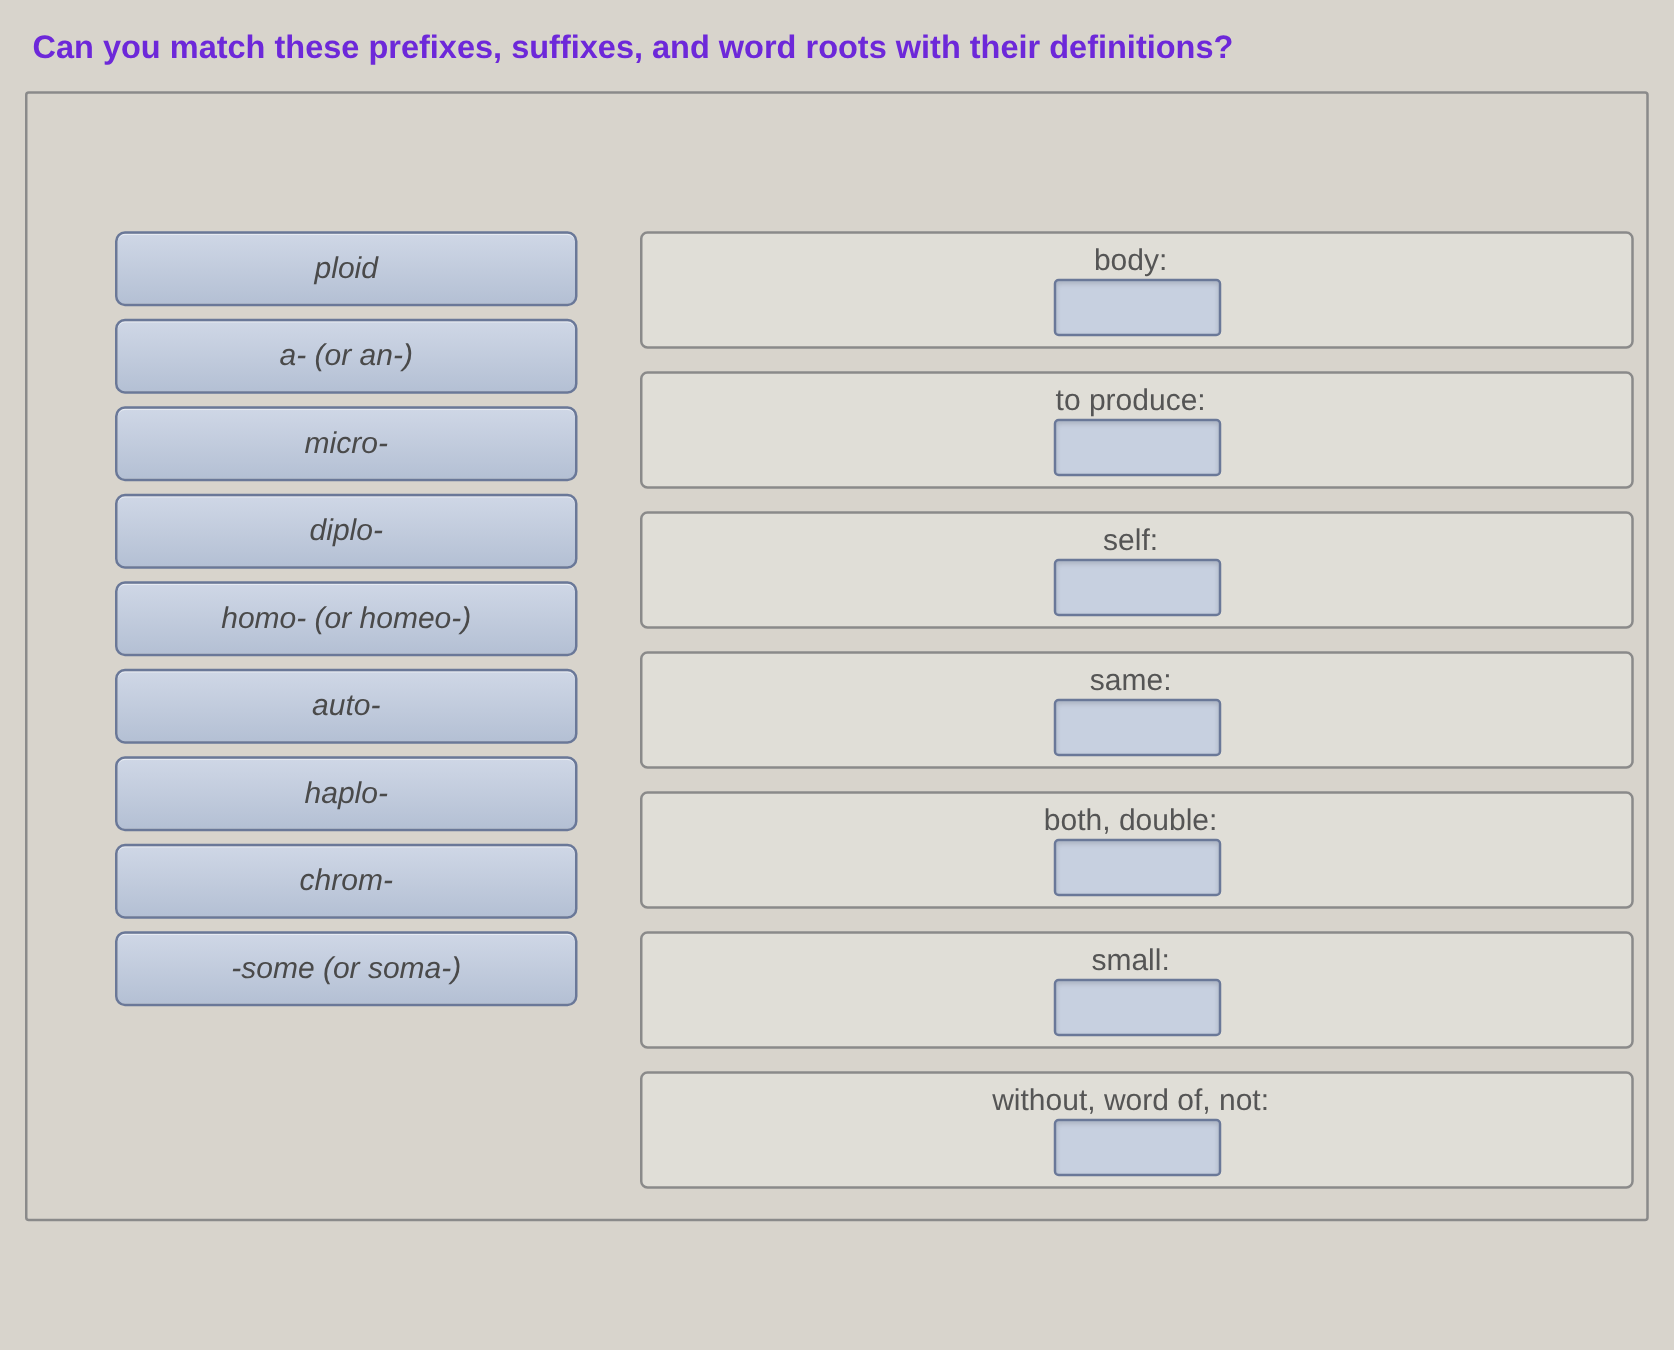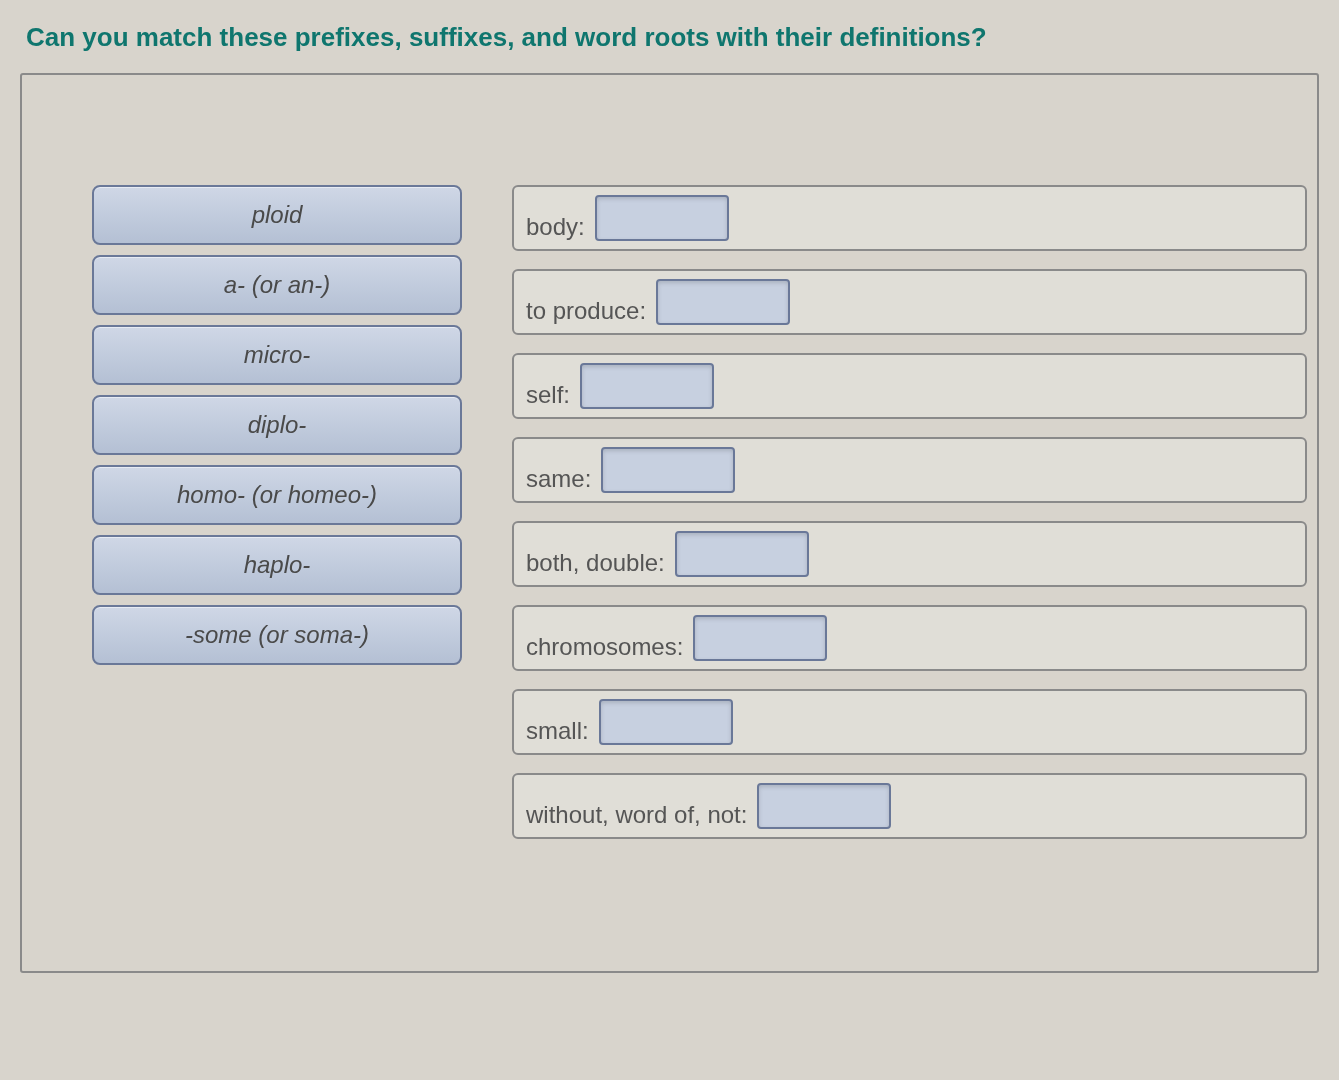--- a/index.html
+++ b/index.html
@@ -12,21 +12,21 @@
     color: #4a4a4a;
     overflow: hidden;
   }
   .page {
     padding: 14px 20px 20px 20px;
     box-sizing: border-box;
   }
   .question-title {
     font-size: 26px;
     font-weight: bold;
-    color: #0f766e;
+    color: #6d28d9;
     margin: 8px 0 20px 6px;
   }
   .frame {
     border: 2px solid #8a8a8a;
     border-radius: 3px;
     padding: 110px 10px 24px 70px;
     min-height: 900px;
     box-sizing: border-box;
     position: relative;
   }
@@ -60,24 +60,25 @@
     flex: 1;
     display: flex;
     flex-direction: column;
     gap: 18px;
   }
   .def-row {
     border: 2px solid #8a8a8a;
     border-radius: 6px;
     background: rgba(230,228,222,0.6);
     display: flex;
-    align-items: flex-end;
+    align-items: center;
     padding: 8px 12px;
     min-height: 54px;
     box-sizing: border-box;
+    flex-direction: column;
   }
   .def-label {
     font-size: 24px;
     color: #555;
     margin-right: 10px;
     white-space: nowrap;
   }
   .dropzone {
     width: 130px;
     height: 42px;
@@ -95,21 +96,23 @@
 
   <div class="frame">
     <div class="columns">
 
       <div class="terms-col">
         <div class="term-tile">ploid</div>
         <div class="term-tile">a- (or an-)</div>
         <div class="term-tile">micro-</div>
         <div class="term-tile">diplo-</div>
         <div class="term-tile">homo- (or homeo-)</div>
+        <div class="term-tile">auto-</div>
         <div class="term-tile">haplo-</div>
+        <div class="term-tile">chrom-</div>
         <div class="term-tile">-some (or soma-)</div>
       </div>
 
       <div class="defs-col">
         <div class="def-row">
           <span class="def-label">body:</span>
           <div class="dropzone"></div>
         </div>
         <div class="def-row">
           <span class="def-label">to produce:</span>
@@ -121,24 +124,20 @@
         </div>
         <div class="def-row">
           <span class="def-label">same:</span>
           <div class="dropzone"></div>
         </div>
         <div class="def-row">
           <span class="def-label">both, double:</span>
           <div class="dropzone"></div>
         </div>
         <div class="def-row">
-          <span class="def-label">chromosomes:</span>
-          <div class="dropzone"></div>
-        </div>
-        <div class="def-row">
           <span class="def-label">small:</span>
           <div class="dropzone"></div>
         </div>
         <div class="def-row">
           <span class="def-label">without, word of, not:</span>
           <div class="dropzone"></div>
         </div>
       </div>
 
     </div>

